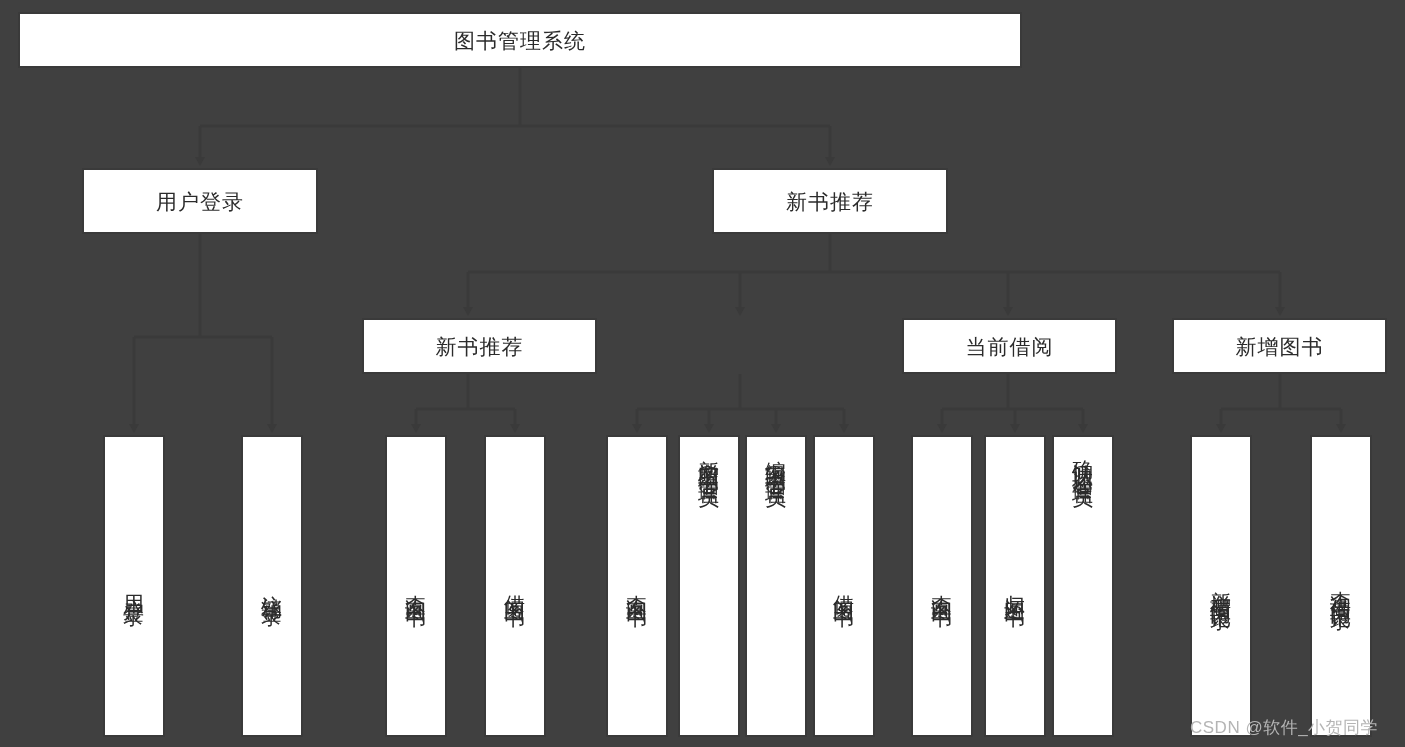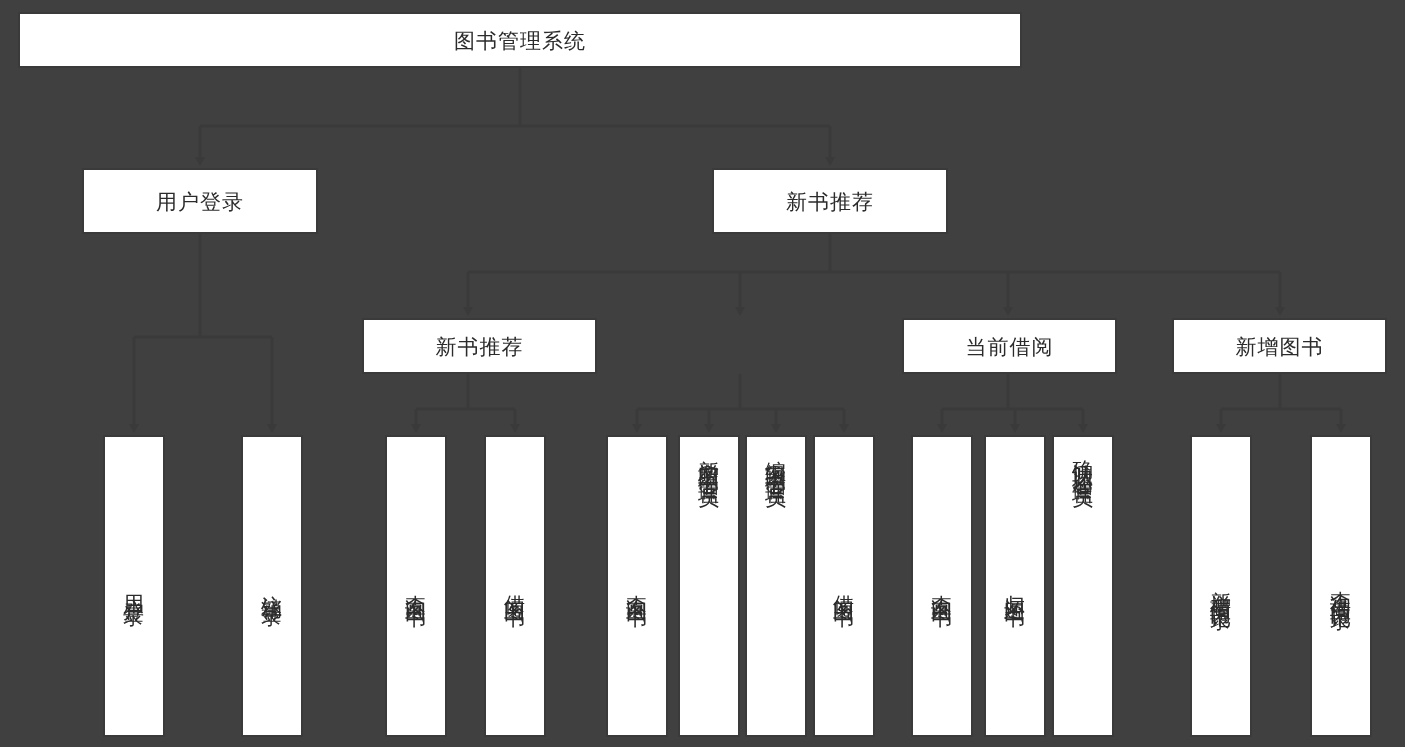--- a/index.html
+++ b/index.html
@@ -179,14 +179,15 @@
   <div class="node-box leaf-box" style="left:1052px; top:435px; width:62px; height:302px;">
     <span class="node-label-v">确认归还（管理员）</span>
   </div>
   <div class="node-box leaf-box centered" style="left:1190px; top:435px; width:62px; height:302px;">
     <span class="node-label-v">新增借阅记录</span>
   </div>
   <div class="node-box leaf-box centered" style="left:1310px; top:435px; width:62px; height:302px;">
     <span class="node-label-v">查询借阅记录</span>
   </div>
 
+  <div class="watermark" style="left:1190px; top:716px;">CSDN @软件_小贺同学</div>
 
 </div>
 
 </body></html>

